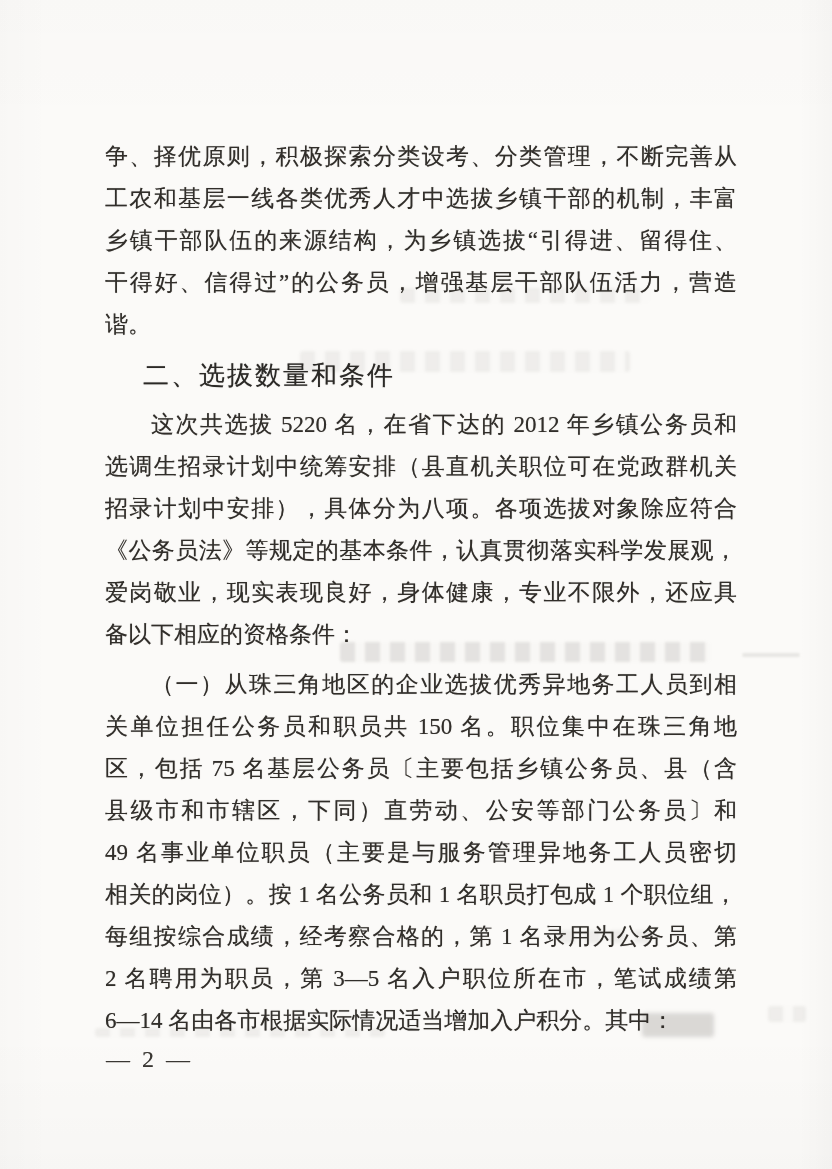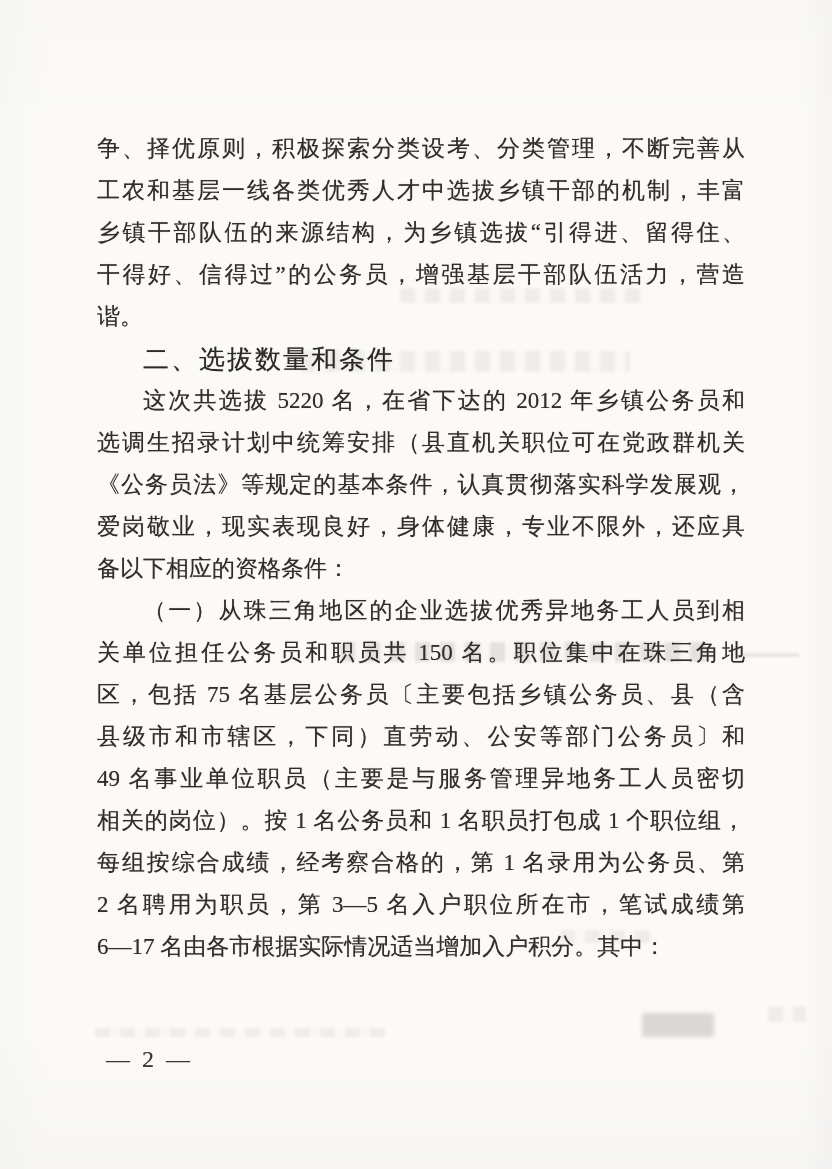--- a/index.html
+++ b/index.html
@@ -15,21 +15,21 @@
     background-image:
       linear-gradient(180deg, rgba(0,0,0,0.008), rgba(0,0,0,0.0) 12%, rgba(0,0,0,0.0) 88%, rgba(0,0,0,0.015)),
       linear-gradient(90deg, rgba(0,0,0,0.01), rgba(0,0,0,0) 6%, rgba(0,0,0,0) 96%, rgba(0,0,0,0.018));
     overflow: hidden;
     color: #312e2a;
   }
   .doc {
     position: absolute;
     left: 97px; top: 128px; width: 648px;
   }
-  .para { margin: 0; padding: 0; }
+  .para { margin: 8px; padding: 0; }
   .line {
     font-size: 23px;
     line-height: 42px;
     height: 42px;
     text-align: justify;
     text-align-last: justify;
     -moz-text-align-last: justify;
     text-justify: inter-character;
     color: #312e2a;
     text-shadow: 0 0 0.7px rgba(49,46,42,0.55);
@@ -98,31 +98,32 @@
         <div class="line">争、择优原则，积极探索分类设考、分类管理，不断完善从</div>
         <div class="line">工农和基层一线各类优秀人才中选拔乡镇干部的机制，丰富</div>
         <div class="line">乡镇干部队伍的来源结构，为乡镇选拔“引得进、留得住、</div>
         <div class="line">干得好、信得过”的公务员，增强基层干部队伍活力，营造</div>
         <div class="line last">谐。</div>
       </div>
       <div class="heading">二、选拔数量和条件</div>
       <div class="para">
         <div class="line indent">这次共选拔 5220 名，在省下达的 2012 年乡镇公务员和</div>
         <div class="line">选调生招录计划中统筹安排（县直机关职位可在党政群机关</div>
+        <div class="line">招录计划中安排），具体分为八项。各项选拔对象除应符合</div>
         <div class="line">《公务员法》等规定的基本条件，认真贯彻落实科学发展观，</div>
         <div class="line">爱岗敬业，现实表现良好，身体健康，专业不限外，还应具</div>
         <div class="line last">备以下相应的资格条件：</div>
       </div>
       <div class="para">
         <div class="line indent">（一）从珠三角地区的企业选拔优秀异地务工人员到相</div>
         <div class="line">关单位担任公务员和职员共 150 名。职位集中在珠三角地</div>
         <div class="line">区，包括 75 名基层公务员〔主要包括乡镇公务员、县（含</div>
         <div class="line">县级市和市辖区，下同）直劳动、公安等部门公务员〕和</div>
         <div class="line">49 名事业单位职员（主要是与服务管理异地务工人员密切</div>
         <div class="line">相关的岗位）。按 1 名公务员和 1 名职员打包成 1 个职位组，</div>
         <div class="line">每组按综合成绩，经考察合格的，第 1 名录用为公务员、第</div>
         <div class="line">2 名聘用为职员，第 3—5 名入户职位所在市，笔试成绩第</div>
-        <div class="line last">6—17 名由各市根据实际情况适当增加入户积分。其中：</div>
+        <div class="line last">6—14 名由各市根据实际情况适当增加入户积分。其中：</div>
       </div>
     </div>
 
   <div class="footer">— 2 —</div>
 </div>
 
 </body></html>

